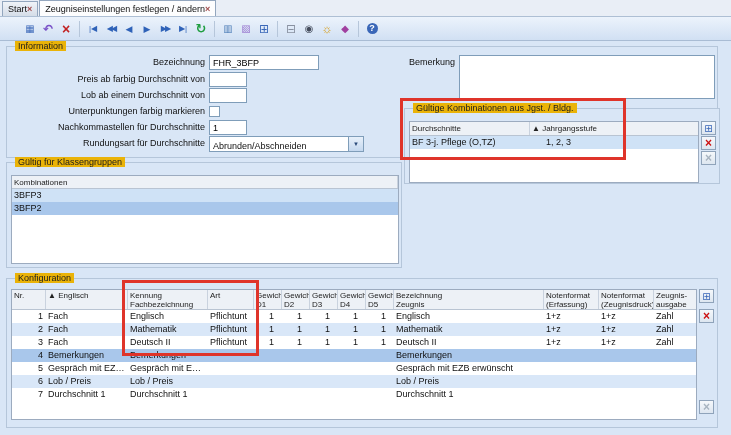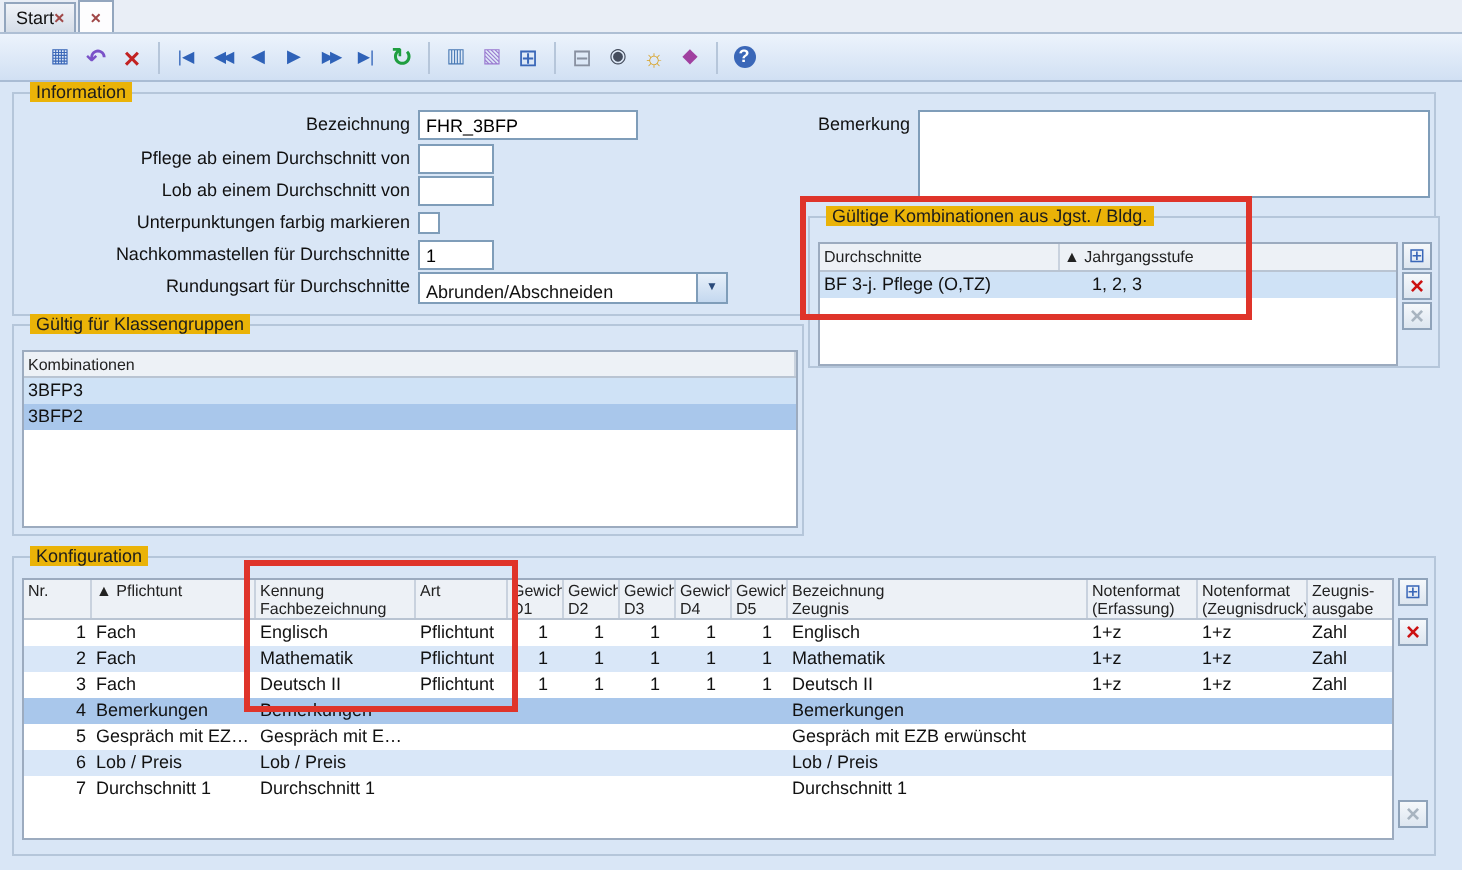--- a/index.html
+++ b/index.html
@@ -111,20 +111,21 @@
 
 <div class="window">
 
   <div class="tabbar">
   <div class="tab">
     <span class="tab-label">Start</span>
     <span class="tab-close"></span>
   </div>
 
   <div class="tab active">
+    <span class="tab-label">Zeugniseinstellungen festlegen / ändern</span>
     <span class="tab-close"></span>
   </div>
 </div>
 
   <div class="toolbar">
       <div class="tb-icon i-new-record"></div>
       <div class="tb-icon i-save"></div>
       <div class="tb-icon i-undo"></div>
       <div class="tb-icon i-delete-record"></div>
       <div class="tb-sep"></div>
@@ -150,21 +151,21 @@
 
   <div class="groupbox" style="left:6px;top:46px;width:712px;height:112px">
     <span class="gb-label">Information</span>
 
     <div class="fld" style="top:8px">
       <span class="flabel">Bezeichnung</span>
       <input class="txt" style="left: 202px; width: 110px;" value="FHR_3BFP">
     </div>
 
     <div class="fld" style="top:25px">
-      <span class="flabel">Pflege ab einem Durchschnitt von</span>
+      <span class="flabel">Preis ab farbig Durchschnitt von</span>
       <input class="txt" style="left: 202px; width: 38px;" value="">
     </div>
 
     <div class="fld" style="top:41px">
       <span class="flabel">Lob ab einem Durchschnitt von</span>
       <input class="txt" style="left: 202px; width: 38px;" value="">
     </div>
 
     <div class="fld" style="top:57px">
       <span class="flabel">Unterpunktungen farbig markieren</span>
@@ -223,21 +224,21 @@
   </div>
 </div>
     </div>
   </div>
 
   <div class="groupbox" style="left:6px;top:278px;width:712px;height:150px">
     <span class="gb-label">Konfiguration</span>
     <div class="grid konf-grid">
       <div class="g-head">
         <div class="g-hcell w-nr h-nr">Nr.</div>
-        <div class="g-hcell w-kat">▲ Pflichtunt</div>
+        <div class="g-hcell w-kat">▲ Englisch</div>
         <div class="g-hcell w-ken">Kennung
 Fachbezeichnung</div>
         <div class="g-hcell w-art">Art</div>
         <div class="g-hcell w-d">Gewicht
 D1</div>
         <div class="g-hcell w-d">Gewicht
 D2</div>
         <div class="g-hcell w-d">Gewicht
 D3</div>
         <div class="g-hcell w-d">Gewicht

